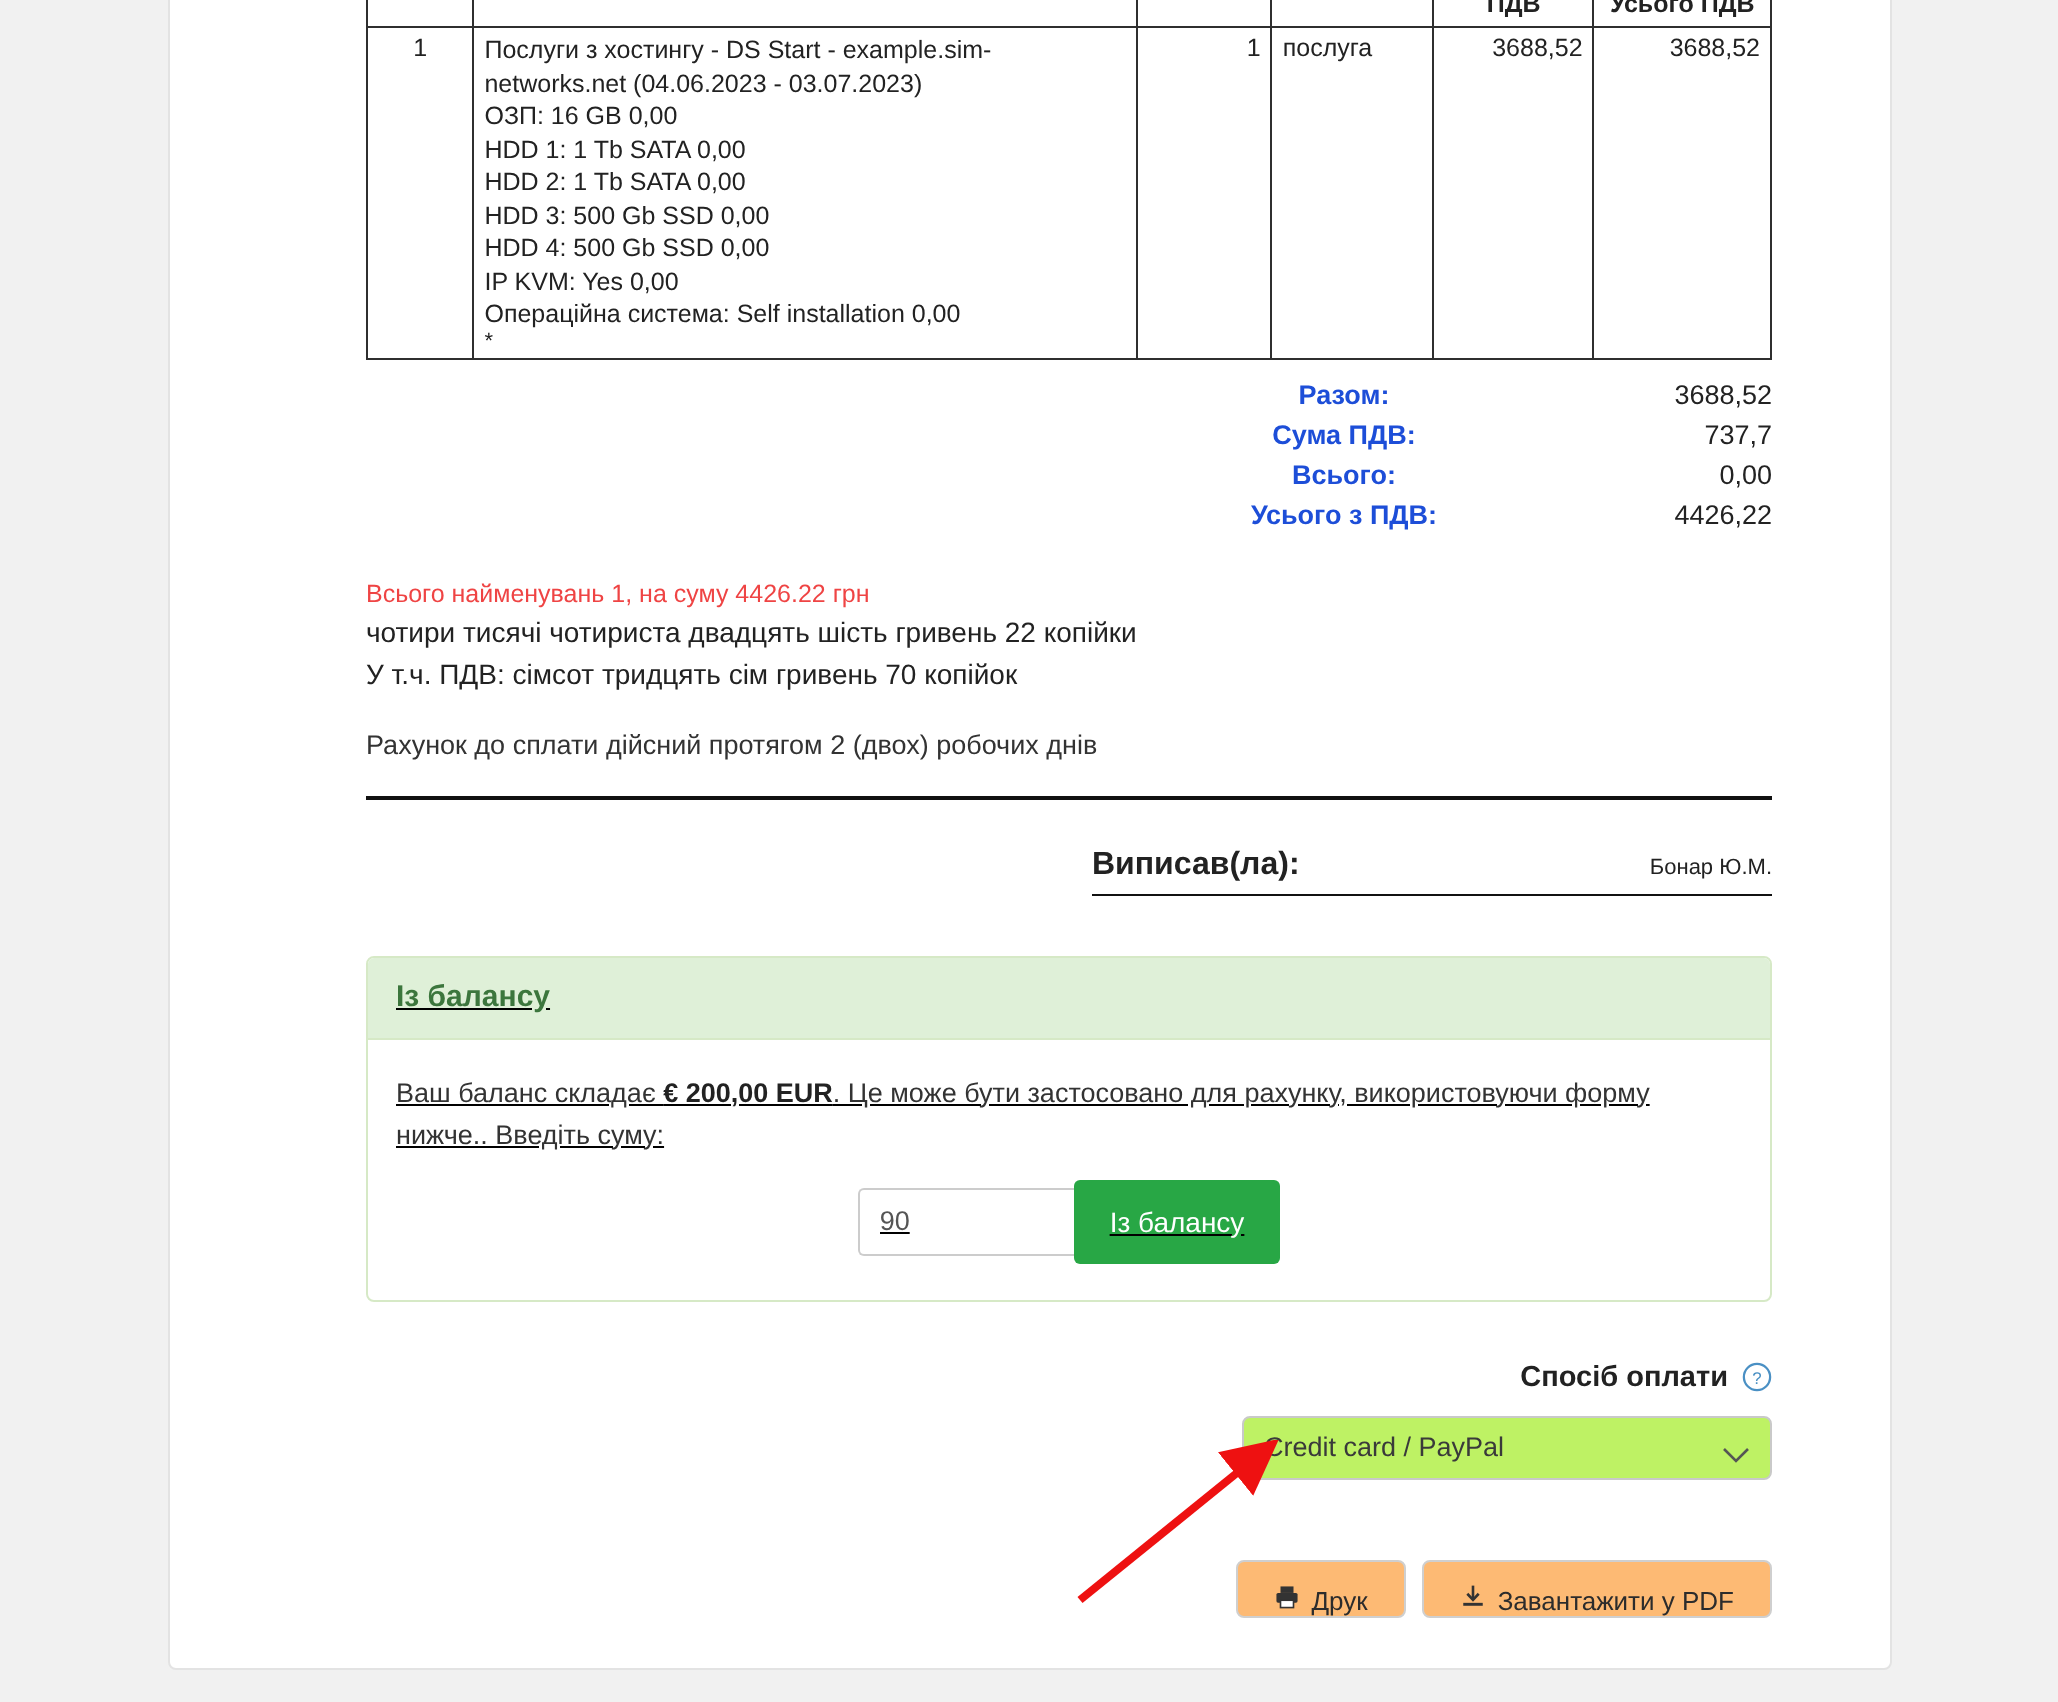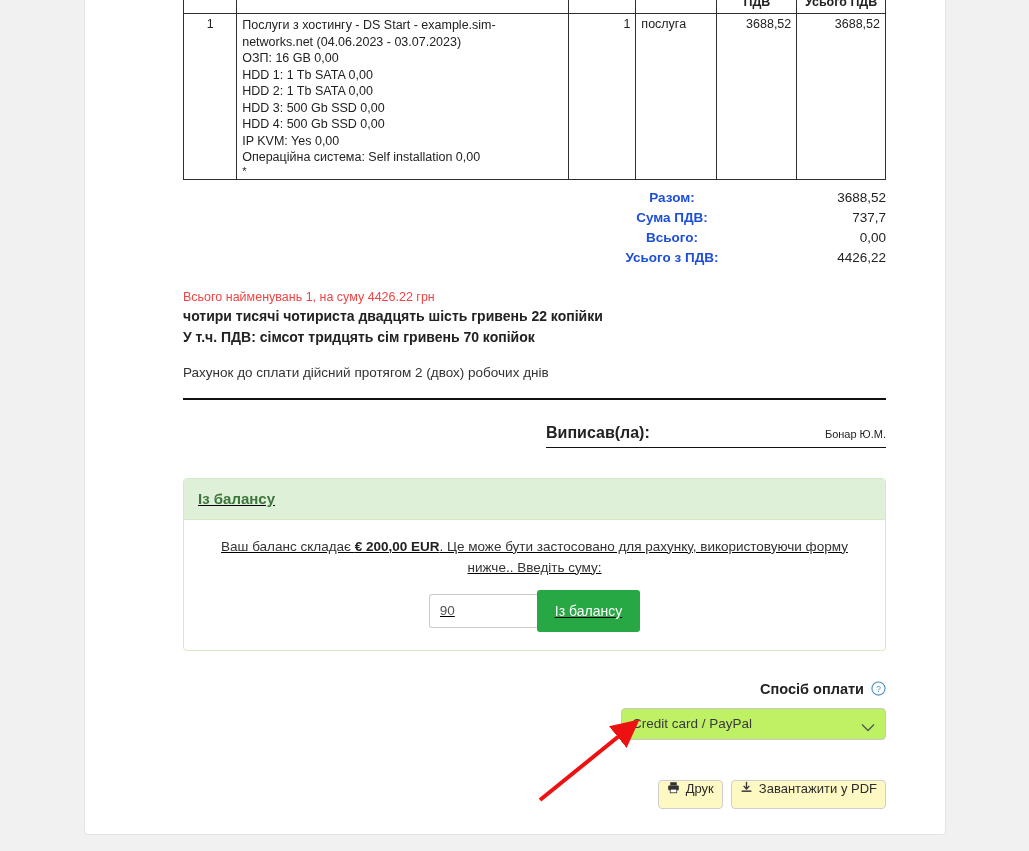--- a/index.html
+++ b/index.html
@@ -100,21 +100,21 @@
     margin-top: 18px;
   }
   .words .small {
     font-size: 12.5px;
     color: #ef4444;
     line-height: 18px;
   }
   .words .bold {
     font-size: 14px;
     color: #222;
-    font-weight: bold;
+    font-weight: normal;
     line-height: 21px;
   }
   .valid-note {
     margin-top: 17px;
     font-size: 13.5px;
     color: #333;
   }
   .hr-strong {
     margin-top: 18px;
     border: 0;
@@ -158,21 +158,20 @@
     font-weight: bold;
     font-size: 15px;
   }
   .panel-body {
     padding: 16px 14px 18px 14px;
   }
   .panel-text {
     font-size: 13.5px;
     color: #333;
     line-height: 21px;
-    text-align: center;
   }
   .panel-text b { font-weight: bold; color: #222; }
   .form-row {
     margin-top: 16px;
     display: flex;
     justify-content: center;
     align-items: flex-start;
   }
   .amount-input {
     width: 108px;
@@ -248,28 +247,28 @@
   
   .actions {
     margin-top: 40px;
     width: 703px;
     display: flex;
     justify-content: flex-end;
     gap: 8px;
   }
   .btn-outline {
     border: 1px solid #cfcfcf;
-    background: #fef9c3;
+    background: #fdba74;
     border-radius: 4px;
     height: 29px;
-    padding: 0 8px;
+    padding: 0 18px;
     font-size: 13px;
     color: #2c2c2c;
     display: flex;
-    align-items: flex-start;
+    align-items: flex-end;
     gap: 6px;
     cursor: pointer;
     font-family: "Liberation Sans", sans-serif;
   }
 
   
   .arrow-svg {
     position: absolute;
     left: 520px;
     top: 720px;

